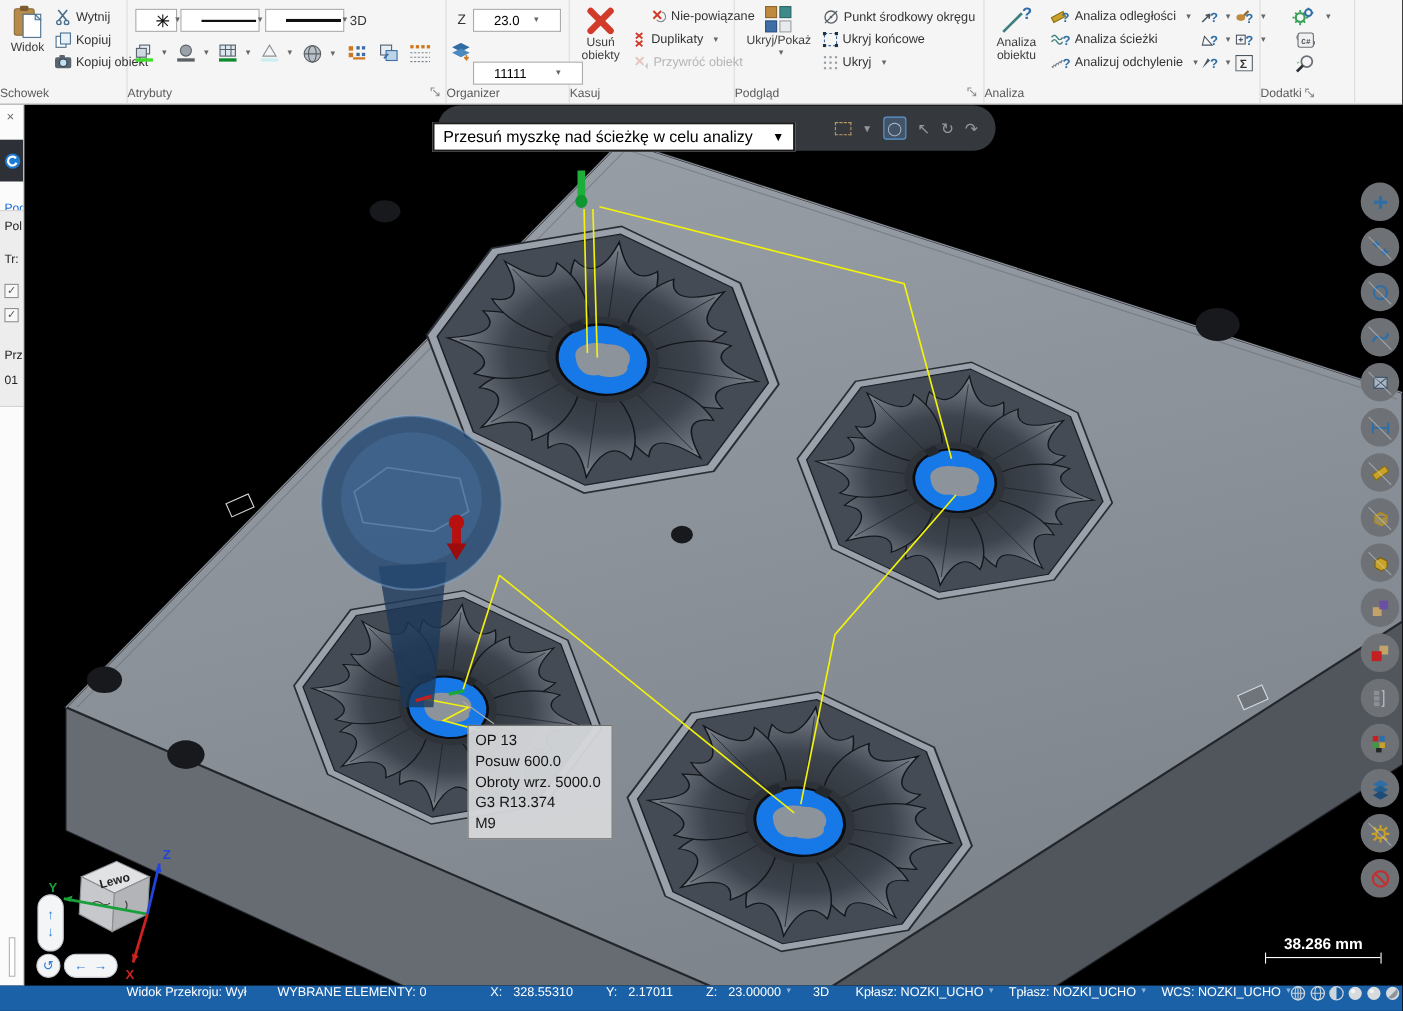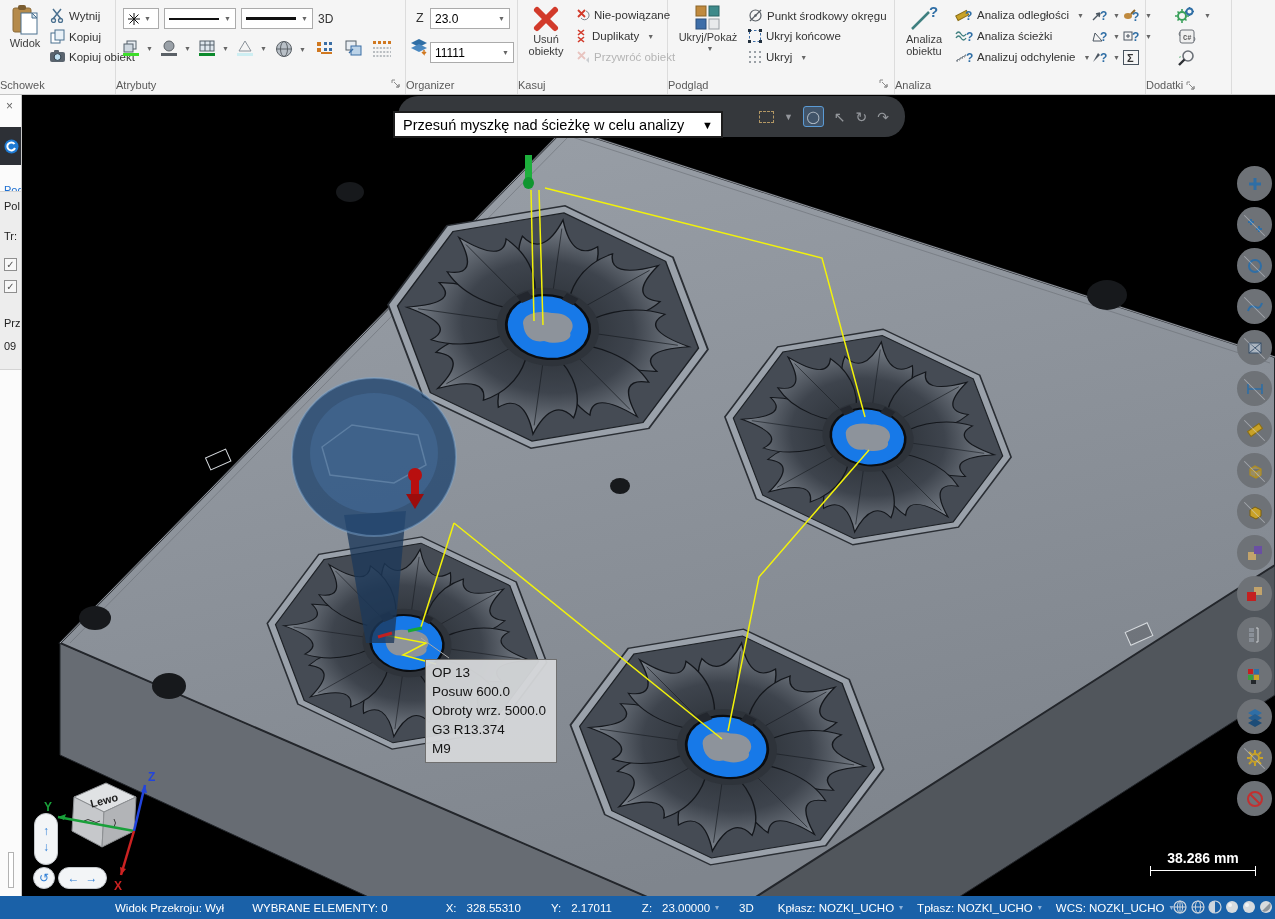--- a/index.html
+++ b/index.html
@@ -5,21 +5,21 @@
 *{box-sizing:border-box;margin:0;padding:0}
 html,body{width:1275px;height:919px;overflow:hidden}
 body{position:relative;background:#000;font-family:"Liberation Sans",sans-serif;-webkit-font-smoothing:antialiased}
 
 #ribbon{position:absolute;left:0;top:0;width:1275px;height:95px;background:#f5f5f5;border-bottom:1px solid #c4c4c4;z-index:10}
 .group{position:absolute;top:0;height:94px;border-right:1px solid #dcdcdc}
 .glabel{position:absolute;bottom:3px;left:0;right:0;font-size:11px;color:#5a5a5a;white-space:nowrap}
 .bigbtn{position:absolute;display:flex;flex-direction:column;align-items:center;justify-content:flex-start;font-size:11px;color:#3c3c3c;text-align:center;line-height:12px;cursor:default}
 .itemrow{position:absolute;display:flex;align-items:center;gap:4px;font-size:11.5px;color:#333;white-space:nowrap}
 .itemrow.disabled{color:#b5b5b5}
-.combo{display:flex;align-items:center;background:#fff;border:1px solid #ababab;height:21px;padding:0 4px}
+.combo{display:flex;align-items:center;background:#fff;border:1px solid #ababab;height:21px;padding:0 18px}
 .chev{font-size:7px;color:#666;margin-left:4px}
 .launcher{position:absolute;bottom:4px;font-size:9px;color:#8a8a8a;line-height:9px}
 .ic{flex:none;display:inline-block;vertical-align:middle}
 .qm{font:bold 12px "Liberation Sans",sans-serif;fill:#2f6ea5}
 
 #leftpanel{position:absolute;left:0;top:95px;width:22px;bottom:23px;background:#fbfbfb;border-right:1px solid #c6c6c6;overflow:hidden;z-index:9}
 .lp-x{position:absolute;top:4px;left:6px;color:#666;font-size:12px}
 .lp-icon{position:absolute;top:32px;left:0;width:22px;height:38px;background:#2d3036;display:flex;align-items:center;justify-content:center}
 .lp-title{position:absolute;top:89px;left:4px;color:#1d6fd1;font-size:11px;white-space:nowrap}
 .lp-section{position:absolute;top:96px;left:0;right:0;height:179px;background:#ededed;border-top:1px solid #d4d4d4;border-bottom:1px solid #d4d4d4}
@@ -41,21 +41,21 @@
 
 .pill{position:absolute;background:#f3f5f7;border:1px solid #c3c7cb;border-radius:12px;display:flex;align-items:center;justify-content:center;color:#2f7fd6;z-index:3}
 #pill-v{left:34px;top:813px;width:24px;height:52px;flex-direction:column;gap:2px;font-size:12px}
 #pill-spin{left:33px;top:867px;width:22px;height:22px;border-radius:50%;font-size:12px}
 #pill-h{left:58px;top:867px;width:49px;height:22px;gap:6px;font-size:12px}
 
 #righttools{position:absolute;right:3px;top:166px;display:flex;flex-direction:column;gap:6px;z-index:7}
 .rt{width:35px;height:35px;border-radius:50%;background:#6e7277;display:flex;align-items:center;justify-content:center;position:relative}
 .rt.slash::after{content:"";position:absolute;left:3px;right:3px;top:50%;height:1px;background:rgba(215,220,225,.5);transform:rotate(45deg)}
 
-#statusbar{position:absolute;left:0;right:0;bottom:0;height:23px;background:#1a61a8;color:#fff;font-size:11.5px;display:flex;align-items:center;z-index:10;white-space:nowrap}
+#statusbar{position:absolute;left:0;right:0;bottom:0;height:23px;background:#1a61a8;color:#fff;font-size:11.5px;display:flex;z-index:10;white-space:nowrap}
 #statusbar span{display:inline-block}
 .sb-chev{font-size:8px;color:#8fb3d9;margin-left:5px}
 .sb-icons{margin-left:auto;margin-right:10px;display:flex;gap:11px;align-items:center}
 </style>
 </head>
 <body>
 
 <div id="ribbon">
 
   <div class="group" style="left:0;width:116px">
@@ -194,35 +194,35 @@
     <span style="position:absolute;left:10px;top:11px;font-size:12.5px;color:#333">Z</span>
     <div class="combo" style="position:absolute;left:24px;top:8px;width:80px">
       <span style="font-size:12px">23.0</span>
         <span class="chev" style="margin-left:auto">▼</span>
     </div>
     <svg style="position:absolute;left:5px;top:39px" width="17" height="17" viewBox="0 0 17 17">
         <path d="M8 0 L16 4 L8 8 L0 4 Z" fill="#2f6ea5"></path>
         <path d="M8 5 L16 9 L8 13 L0 9 Z" fill="#4a88c0"></path>
         <path d="M13 11 v4 l-2 -2 m2 2 l2 -2" stroke="#d07820" fill="none" stroke-width="1.5"></path>
       </svg>
-    <div class="combo" style="position:absolute;left:24px;top:42px;width:84px">
+    <div class="combo" style="position:absolute;left:24px;top:56px;width:100px">
       <span style="font-size:12px">11111</span>
         <span class="chev" style="margin-left:auto">▼</span>
     </div>
     <div class="glabel">Organizer</div>
   </div>
 
   <div class="group" style="left:518px;width:150px">
     <div class="bigbtn" style="left:5px;top:5px;width:46px">
       <svg class="ic" width="28" height="28" viewBox="0 0 28 28">
           <path d="M5 5 L23 23 M23 5 L5 23" stroke="#d23a2a" stroke-width="6" stroke-linecap="round"></path>
         </svg>
       <span style="width:46px">Usuń obiekty</span>
     </div>
-    <div class="itemrow" style="left:58px;top:8px">
+    <div class="itemrow" style="left:74px;top:8px">
       <svg class="ic" width="14" height="13" viewBox="0 0 14 13">
           <path d="M2 2 L9 9 M9 2 L2 9" stroke="#d23a2a" stroke-width="1.8"></path>
           <path d="M10 3 a4.5 4.5 0 1 1 -5 7" stroke="#7d858d" fill="none"></path>
         </svg>
       <span>Nie-powiązane</span>
     </div>
     <div class="itemrow" style="left:58px;top:29px">
       <svg class="ic" width="12" height="14" viewBox="0 0 12 14">
           <path d="M2 1 L8 6 M8 1 L2 6" stroke="#d23a2a" stroke-width="1.6"></path>
           <path d="M2 8 L8 13 M8 8 L2 13" stroke="#d23a2a" stroke-width="1.6"></path>
@@ -413,21 +413,21 @@
         <path d="M10.5 5 a4 4 0 1 0 .5 4" stroke="#fff" stroke-width="2" fill="none"></path>
       </svg>
   </div>
   <span class="lp-title">Pod</span>
   <div class="lp-section">
     <span class="lp-t" style="top:8px">Pol</span>
     <span class="lp-t" style="top:38px">Tr:</span>
     <span class="cb" style="top:66px">✓</span>
     <span class="cb" style="top:88px">✓</span>
     <span class="lp-t" style="top:125px">Prz</span>
-    <span class="lp-t" style="top:148px">09</span>
+    <span class="lp-t" style="top:148px">01</span>
   </div>
   <div class="lp-scroll"></div>
 </div>
 
 <svg id="scene" width="1253" height="801" viewBox="0 0 1253 801">
   <defs>
     <linearGradient id="topg" x1="0" y1="0" x2="0.35" y2="1">
       <stop offset="0" stop-color="#9ba1a9"></stop>
         <stop offset="1" stop-color="#7f858d"></stop>
     </linearGradient>

